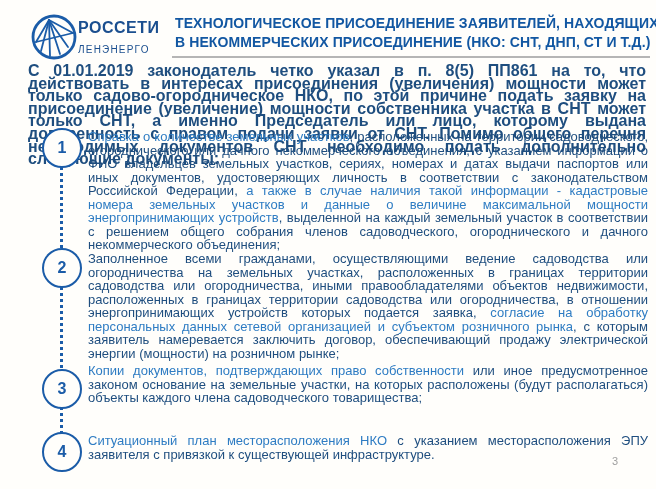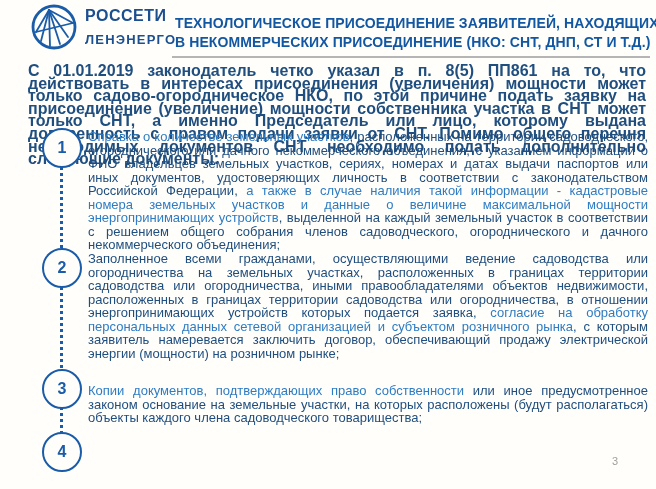--- a/index.html
+++ b/index.html
@@ -15,30 +15,30 @@
   html,body{background:#e8e8e8;}
   body{font-family:"Liberation Sans",sans-serif;}
   .slide{
     position:relative;
     width:656px;height:489px;
     background:var(--bg);
     overflow:hidden;
   }
   
   .logo{
-    position:absolute;left:30px;top:3px;
-    display:flex;align-items:center;gap:7px;justify-content:space-between;
+    position:absolute;left:30px;top:13px;
+    display:flex;align-items:center;gap:0;justify-content:space-between;
   }
   .logo svg{display:block;}
   .logo-text{line-height:1;}
   .logo-brand{
     font-weight:bold;font-size:16px;color:#1b4f8f;letter-spacing:.5px;
   }
   .logo-sub{
-    font-weight:bold;font-size:13px;color:#1b4f8f;letter-spacing:1.2px;margin-top:9px;
+    font-weight:normal;font-size:10px;color:#1b4f8f;letter-spacing:1.2px;margin-top:9px;
   }
   .title{
     position:absolute;left:175px;top:14px;width:476px;
     color:var(--title-color);
     font-weight:bold;font-size:14px;line-height:19px;
     letter-spacing:.1px;
   }
   .title-line{display:block;white-space:nowrap;}
   .header-divider{
     position:absolute;left:172px;top:56px;width:478px;height:2px;
@@ -118,21 +118,22 @@
   <div class="step-text" style="top:130px"><span class="seg-light">Справка о количестве земельных участков</span><span class="seg-dark">, расположенных на территории садоводческого, огороднического или дачного некоммерческого объединения, с указанием информации о ФИО владельцев земельных участков, сериях, номерах и датах выдачи паспортов или иных документов, удостоверяющих личность в соответствии с законодательством Российской Федерации, </span><span class="seg-light">а также в случае наличия такой информации - кадастровые номера земельных участков и данные о величине максимальной мощности энергопринимающих устройств</span><span class="seg-dark">, выделенной на каждый земельный участок в соответствии с решением общего собрания членов садоводческого, огороднического и дачного некоммерческого объединения;</span></div>
 
   <div class="step-circle" style="top:248px">
     <span>2</span>
   </div>
   <div class="step-text" style="top:252px"><span class="seg-dark">Заполненное всеми гражданами, осуществляющими ведение садоводства или огородничества на земельных участках, расположенных в границах территории садоводства или огородничества, иными правообладателями объектов недвижимости, расположенных в границах территории садоводства или огородничества, в отношении энергопринимающих устройств которых подается заявка, </span><span class="seg-light">согласие на обработку персональных данных сетевой организацией и субъектом розничного рынка</span><span class="seg-dark">, с которым заявитель намеревается заключить договор, обеспечивающий продажу электрической энергии (мощности) на розничном рынке;</span></div>
 
   <div class="step-circle" style="top:369px">
     <span>3</span>
   </div>
-  <div class="step-text" style="top:384px"><span class="seg-light">Копии документов, подтверждающих право собственности</span><span class="seg-dark"> или иное предусмотренное законом основание на земельные участки, на которых расположены (будут располагаться) объекты каждого члена садоводческого товарищества;</span></div>
+  <div class="step-text" style="top:364px"><span class="seg-light">Копии документов, подтверждающих право собственности</span><span class="seg-dark"> или иное предусмотренное законом основание на земельные участки, на которых расположены (будут располагаться) объекты каждого члена садоводческого товарищества;</span></div>
 
   <div class="step-circle" style="top:432px">
     <span>4</span>
   </div>
+  <div class="step-text" style="top:434px"><span class="seg-light">Ситуационный план месторасположения НКО</span><span class="seg-dark"> с указанием месторасположения ЭПУ заявителя с привязкой к существующей инфраструктуре.</span></div>
 
   <div class="page-number">3</div>
 
 </div>
 
 </body></html>

